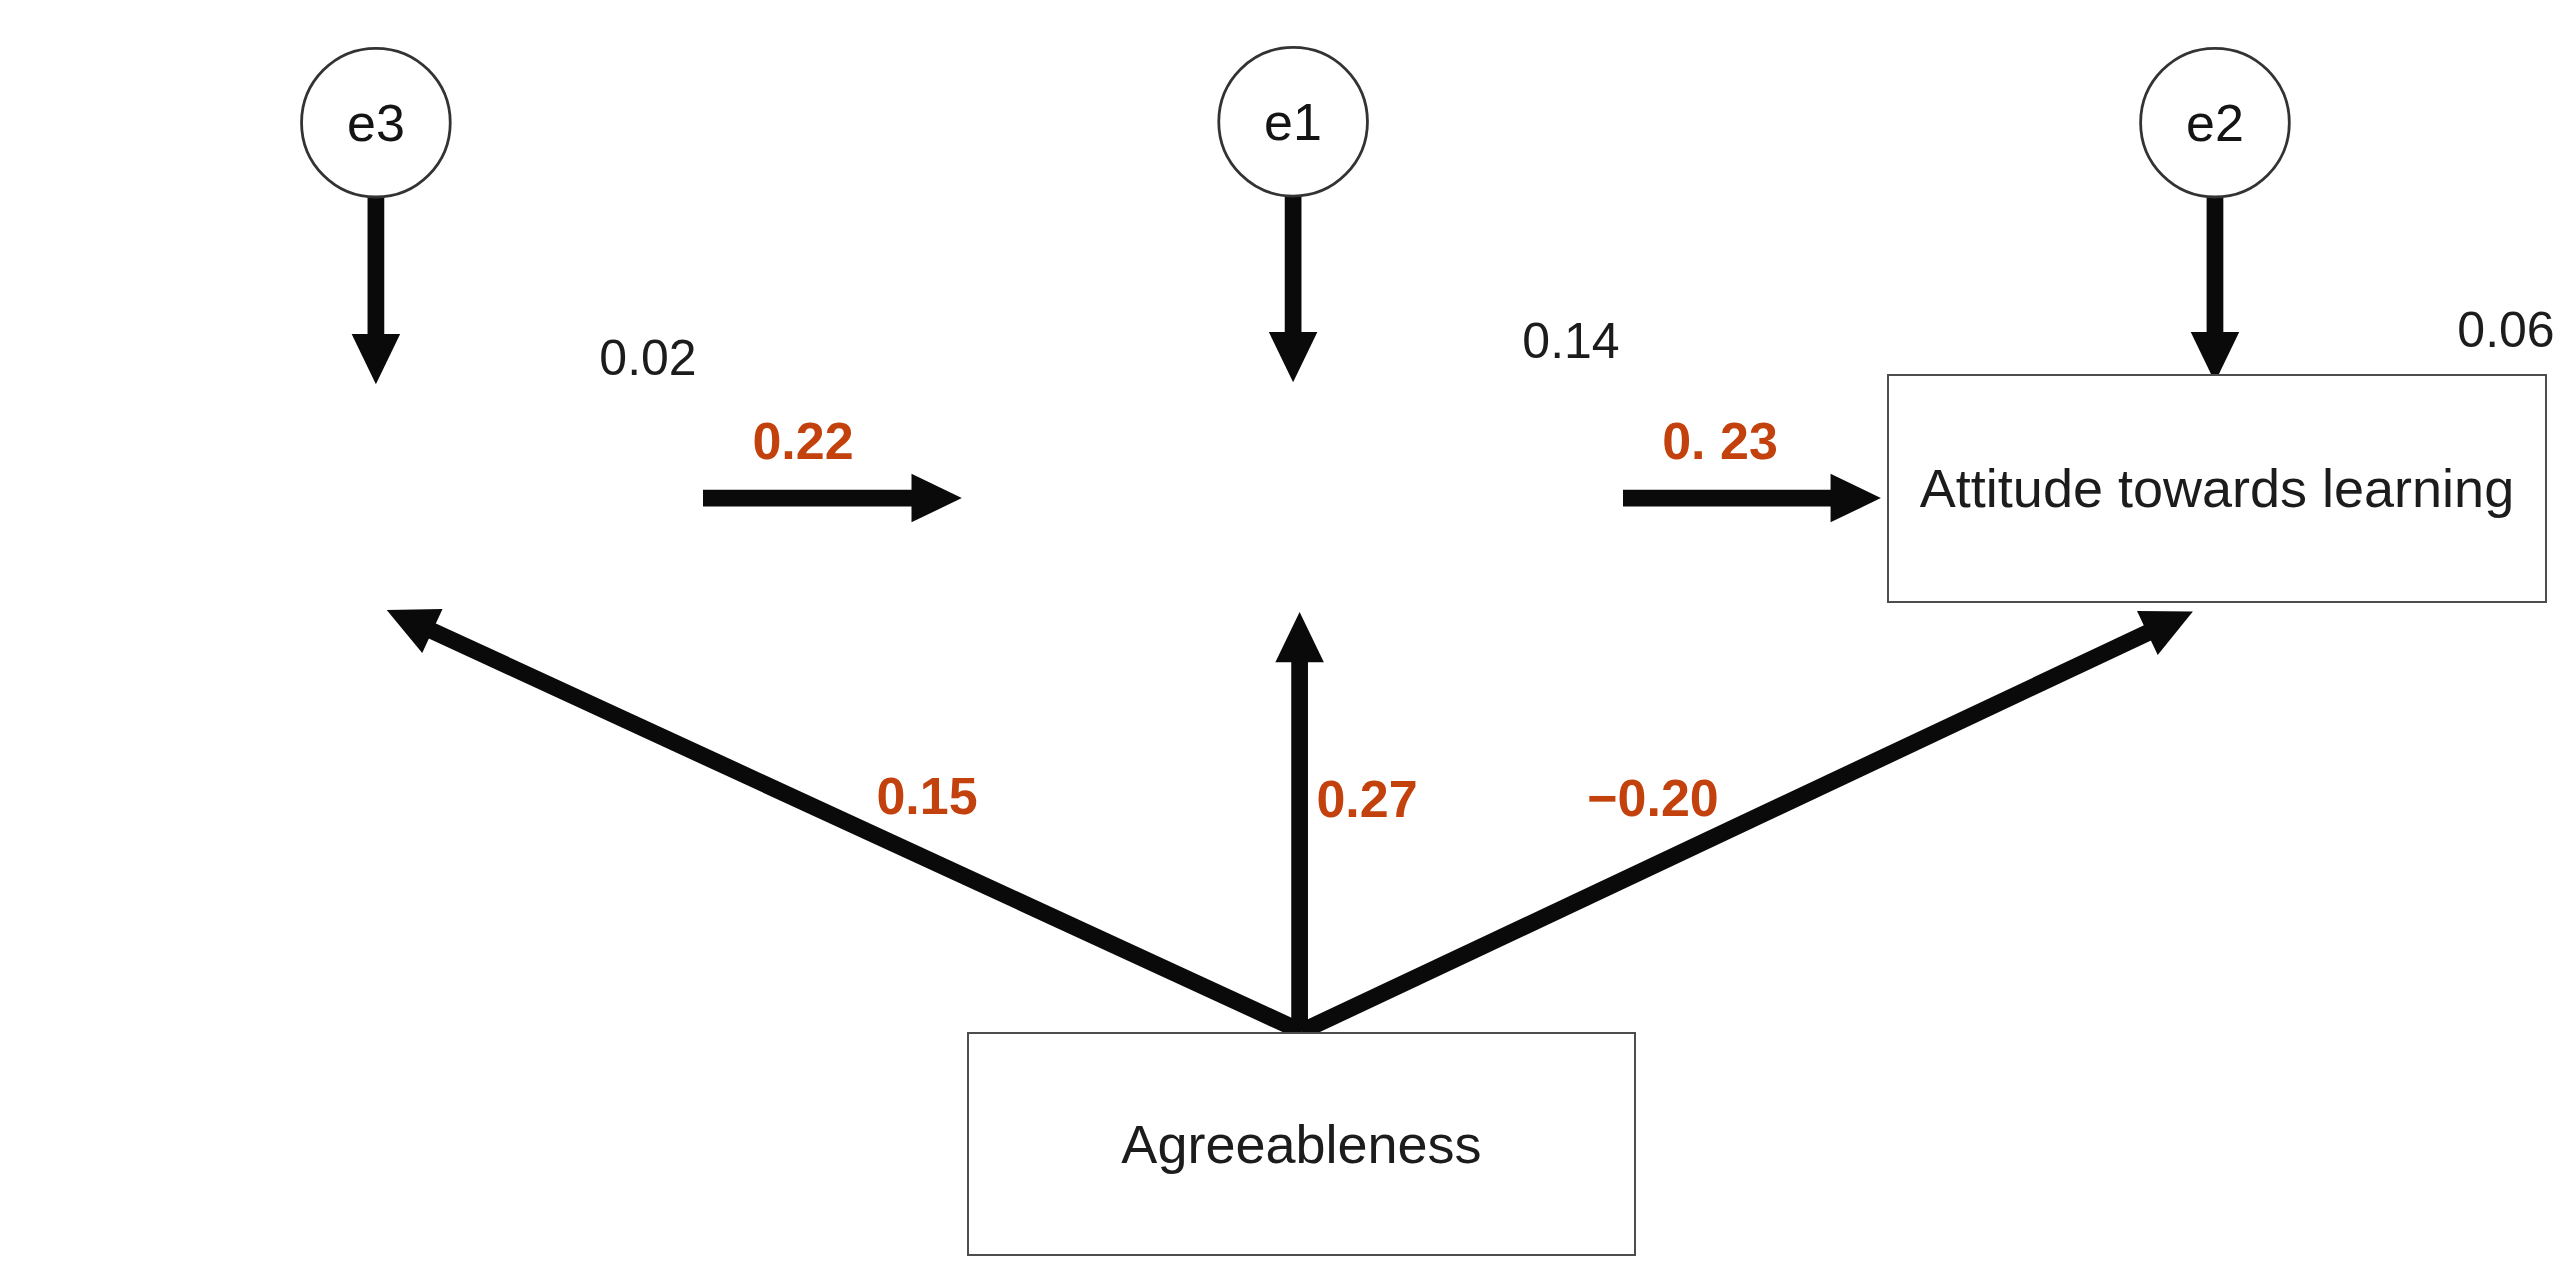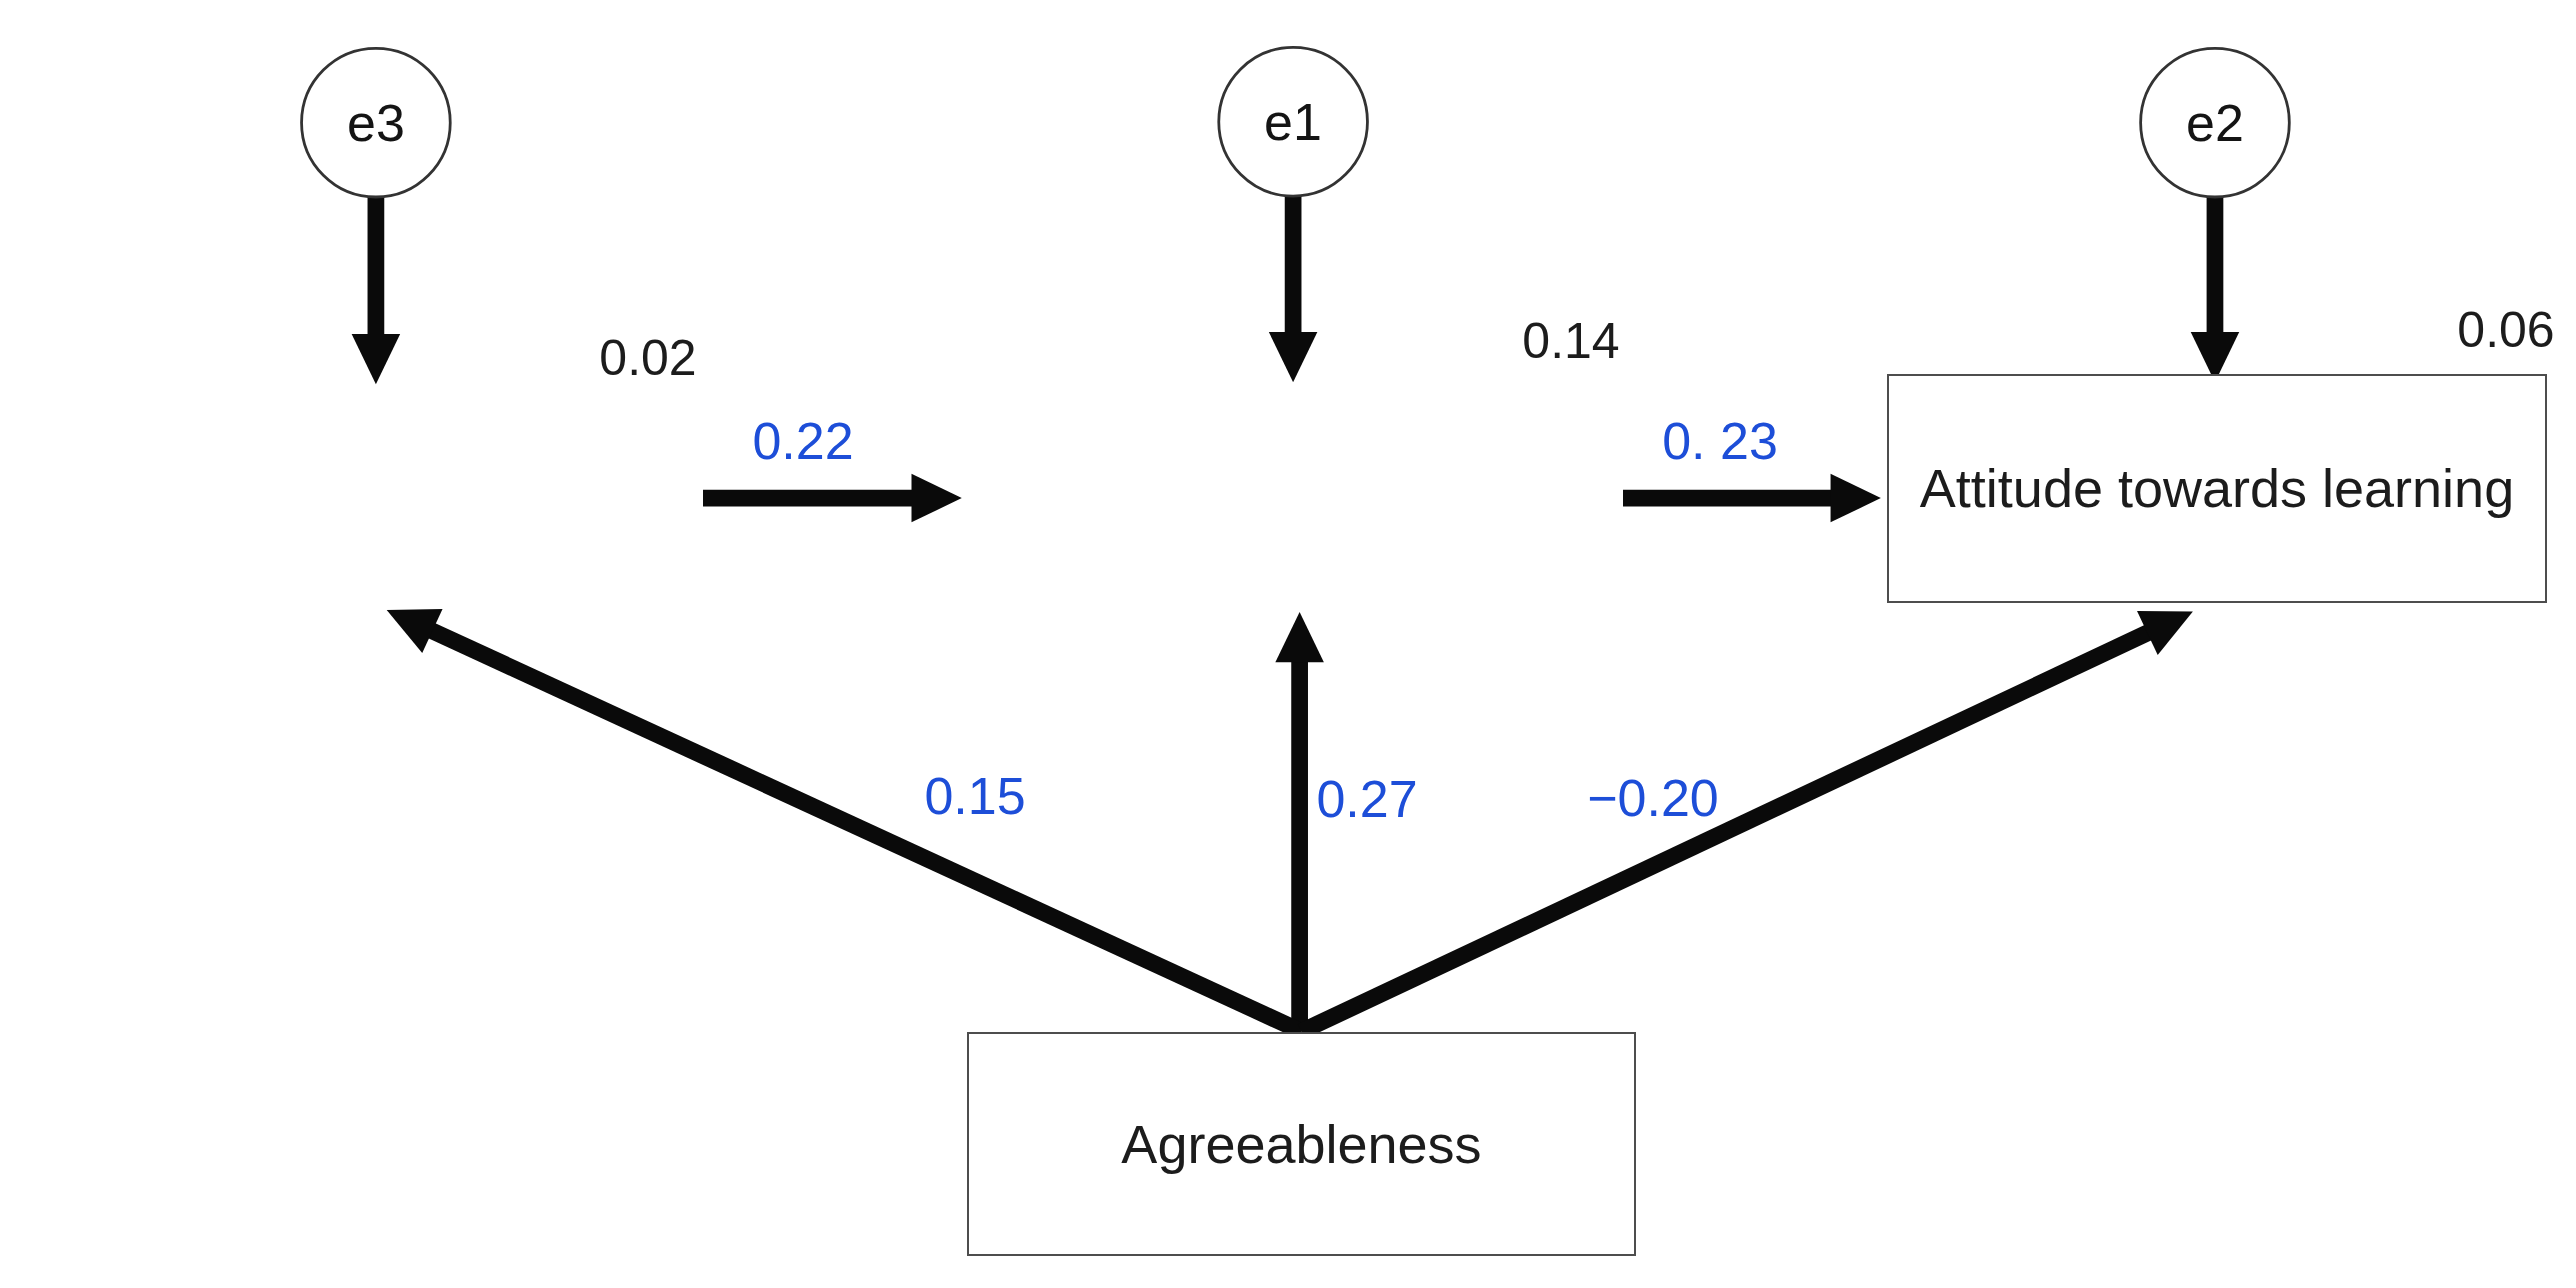--- a/index.html
+++ b/index.html
@@ -32,28 +32,28 @@
   .box-attitude .line{display:block;line-height:81px;}
   .box-agreeableness{left:967px;top:1032px;width:669px;height:224px;text-align:right;}
   .flabel{
     position:absolute;
     transform:translate(-50%,-50%);
     white-space:nowrap;
     font-size:52px;
     color:#141414;
   }
   .elabel{font-size:52px;}
-  .coef{font-weight:normal;font-size:52px;color:#1d4ed8;}
+  .coef{font-weight:bold;font-size:52px;color:#c2410c;}
   .rsq{font-size:50px;color:#1c1c1c;}
   .pos-e3{left:376px;top:123px;}
   .pos-e1{left:1293px;top:122px;text-align:right;}
   .pos-e2{left:2215px;top:123px;}
   .pos-c022{left:803px;top:441px;}
   .pos-c023{left:1720px;top:441px;}
-  .pos-c015{left:927px;top:796px;margin-left:48px;}
+  .pos-c015{left:927px;top:796px;}
   .pos-c027{left:1367px;top:799px;}
   .pos-c020{left:1653px;top:798px;}
   .pos-r002{left:648px;top:332px;margin-top:26px;}
   .pos-r014{left:1571px;top:341px;}
   .pos-r006{left:2506px;top:330px;}
 </style>
 </head>
 <body>
 
 <div class="stage">

